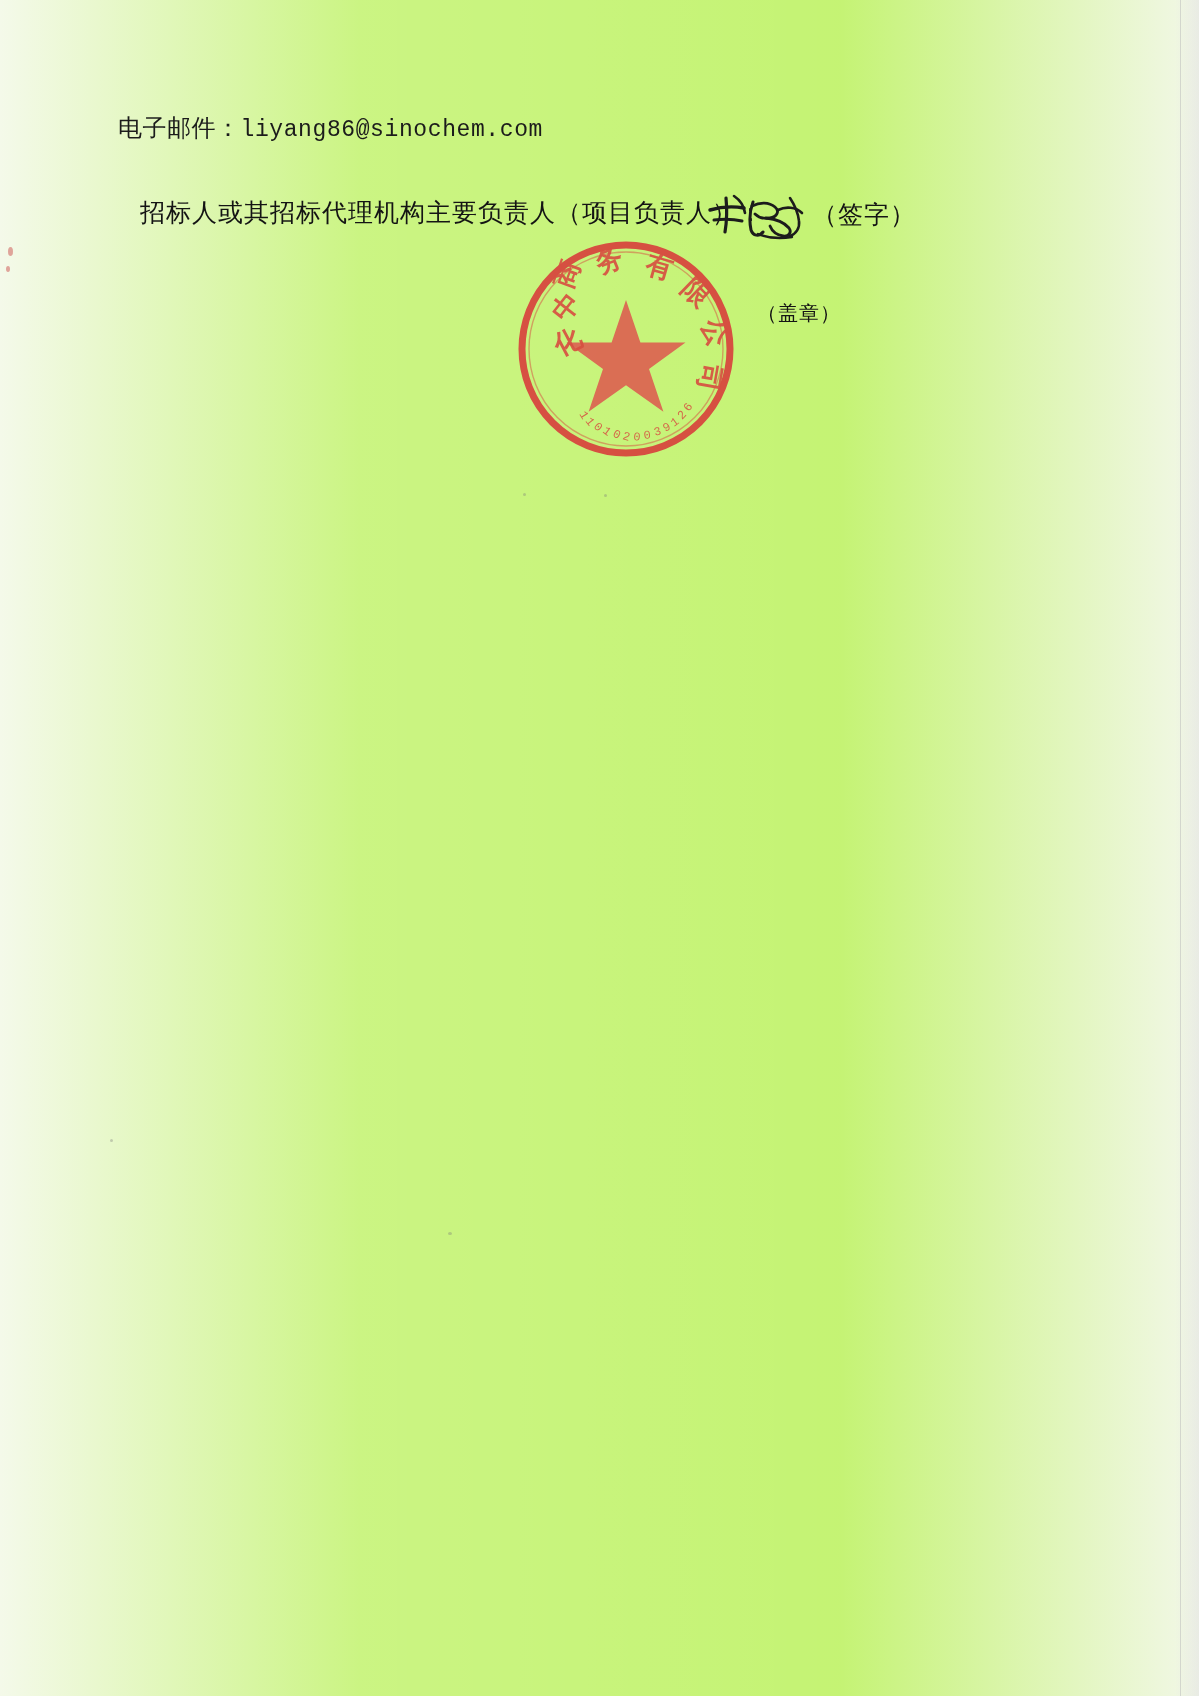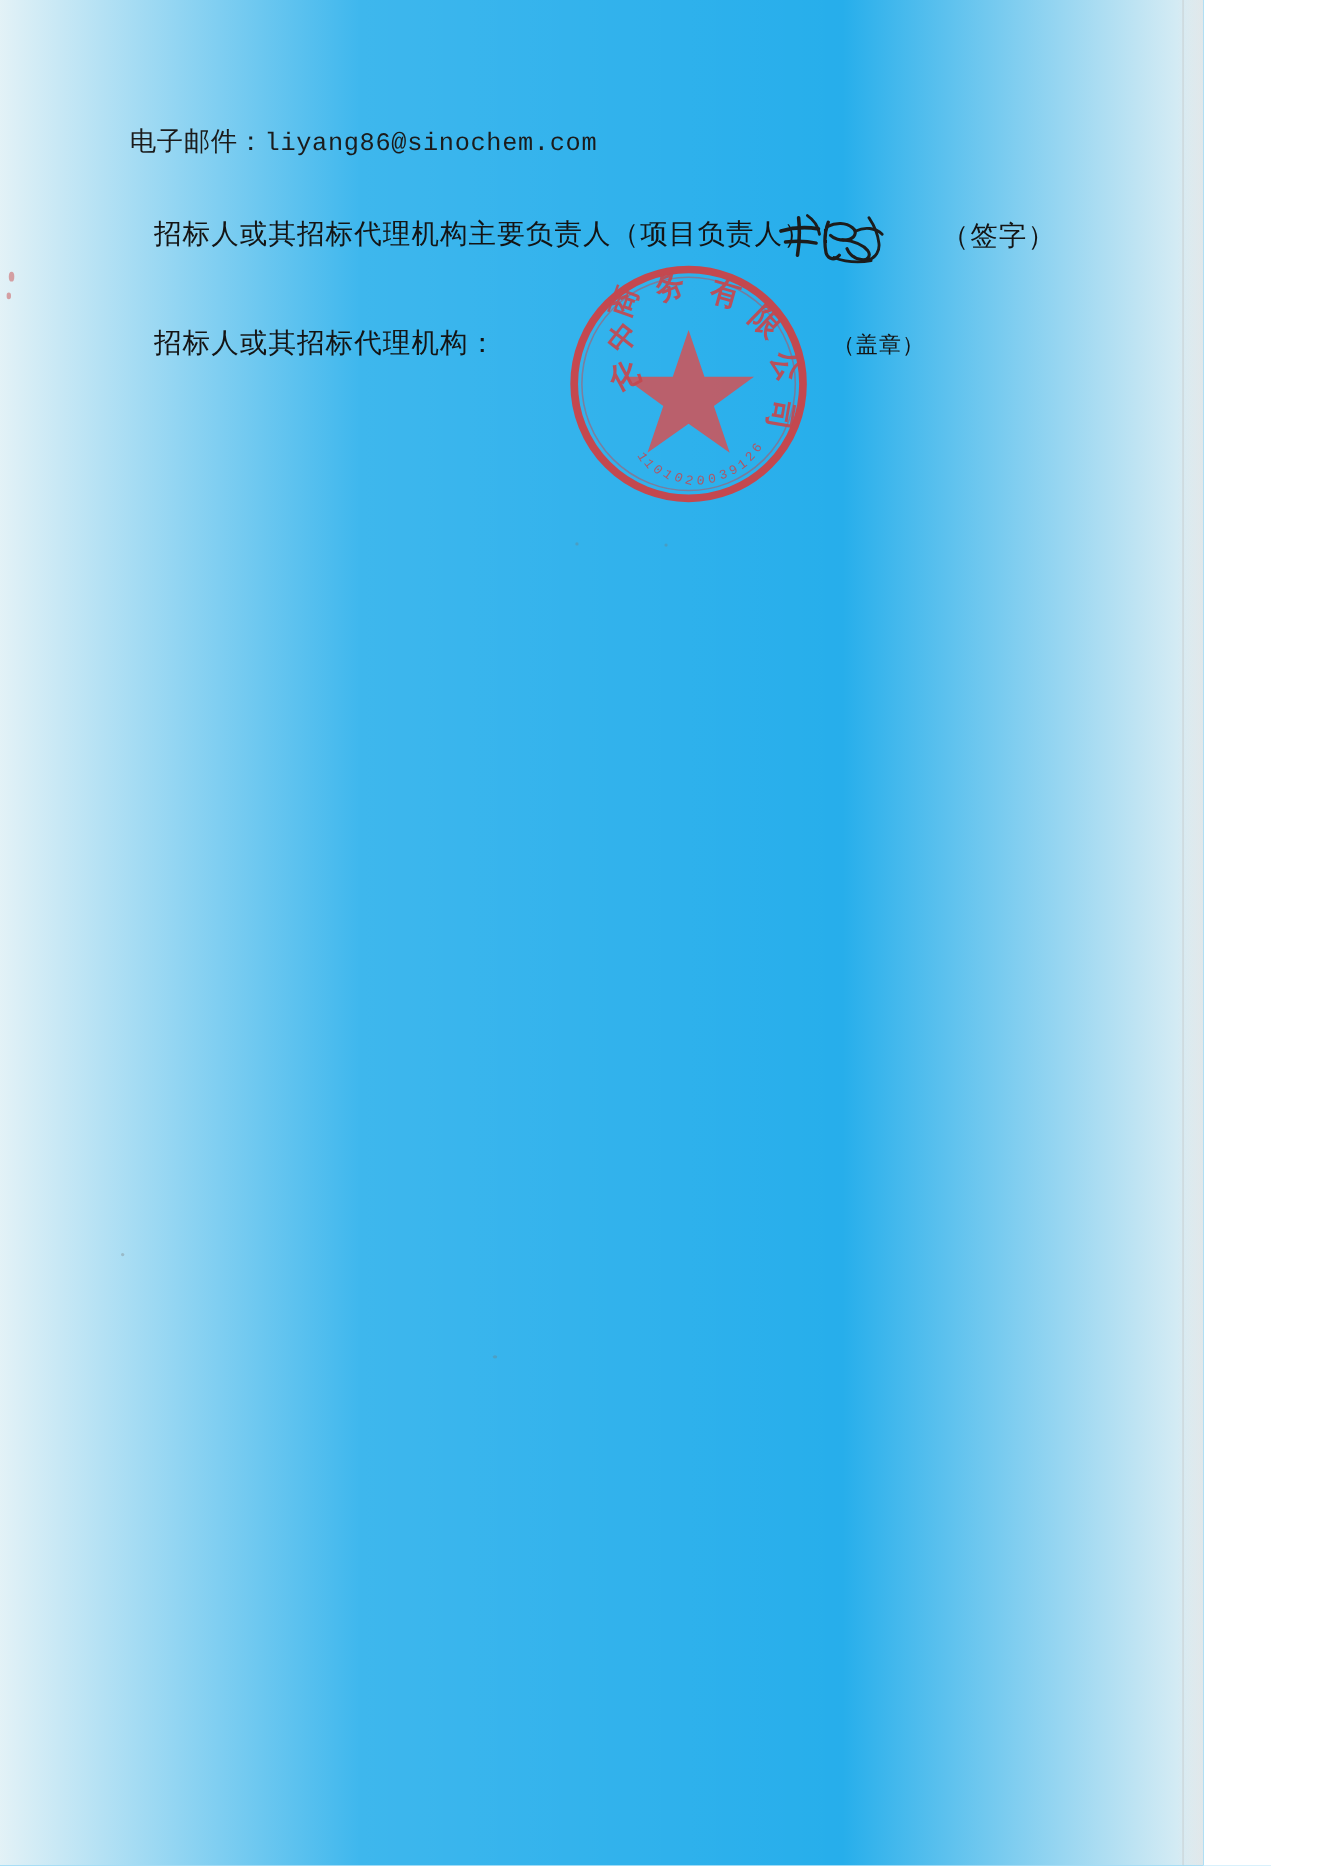--- a/index.html
+++ b/index.html
@@ -5,23 +5,23 @@
   html, body {
     margin: 0;
     padding: 0;
     background: #ffffff;
   }
   body {
     font-family: "Liberation Serif", "DejaVu Serif", serif;
   }
   .page {
     position: relative;
-    width: 1094px;
+    width: 1199px;
     height: 1696px;
-    background: #0ea5e9;
+    background: #bef264;
     overflow: hidden;
   }
   
   .scan-tint {
     position: absolute;
     inset: 0;
     background:
       linear-gradient(90deg, rgba(250,250,248,0.9) 0%, rgba(255,255,255,0.2) 30%, rgba(255,255,255,0.1) 70%, rgba(248,248,246,0.9) 100%);
     pointer-events: none;
   }
@@ -78,21 +78,20 @@
   }
 
   .sign-note {
     position: absolute;
     left: 812px;
     top: 198px;
     font-size: 25px;
     color: #141414;
     letter-spacing: 1px;
     white-space: nowrap;
-    margin-left: 44px;
   }
 
   .line-agency {
     position: absolute;
     left: 140px;
     top: 295px;
     font-size: 25px;
     color: #141414;
     white-space: nowrap;
     letter-spacing: 1px;
@@ -163,21 +162,20 @@
         <path d="M60 28 C69 29, 78 32, 83 38 C86 42, 83 47, 77 46 C71 45, 66 41, 64 36" stroke-width="2.8"></path>
         <path d="M72 20 C80 16, 90 17, 96 23" stroke-width="2.6"></path>
         <path d="M84 8 C88 14, 92 22, 93 31 C94 38, 90 44, 84 46" stroke-width="2.6"></path>
         <path d="M52 44 C62 48, 74 49, 86 47" stroke-width="2.4"></path>
       </g>
     </svg>
   </div>
 
   <div class="sign-note">（签字）</div>
 
-  <div class="line-agency">招标人或其招标代理机构：</div>
   <div class="stamp-note">（盖章）</div>
 
   <div class="seal">
     <svg width="242" height="242" viewBox="0 0 242 242" xmlns="http://www.w3.org/2000/svg">
       <defs>
         <path id="sealArc" d="M 121 221 A 100 100 0 1 1 121 21 A 100 100 0 1 1 121 221"></path>
         <path id="sealArcTop" d="M 26 121 A 95 95 0 0 1 216 121"></path>
         <path id="sealArcBottom" d="M 41 121 A 80 80 0 0 0 201 121"></path>
       </defs>
       <g opacity="0.88">

